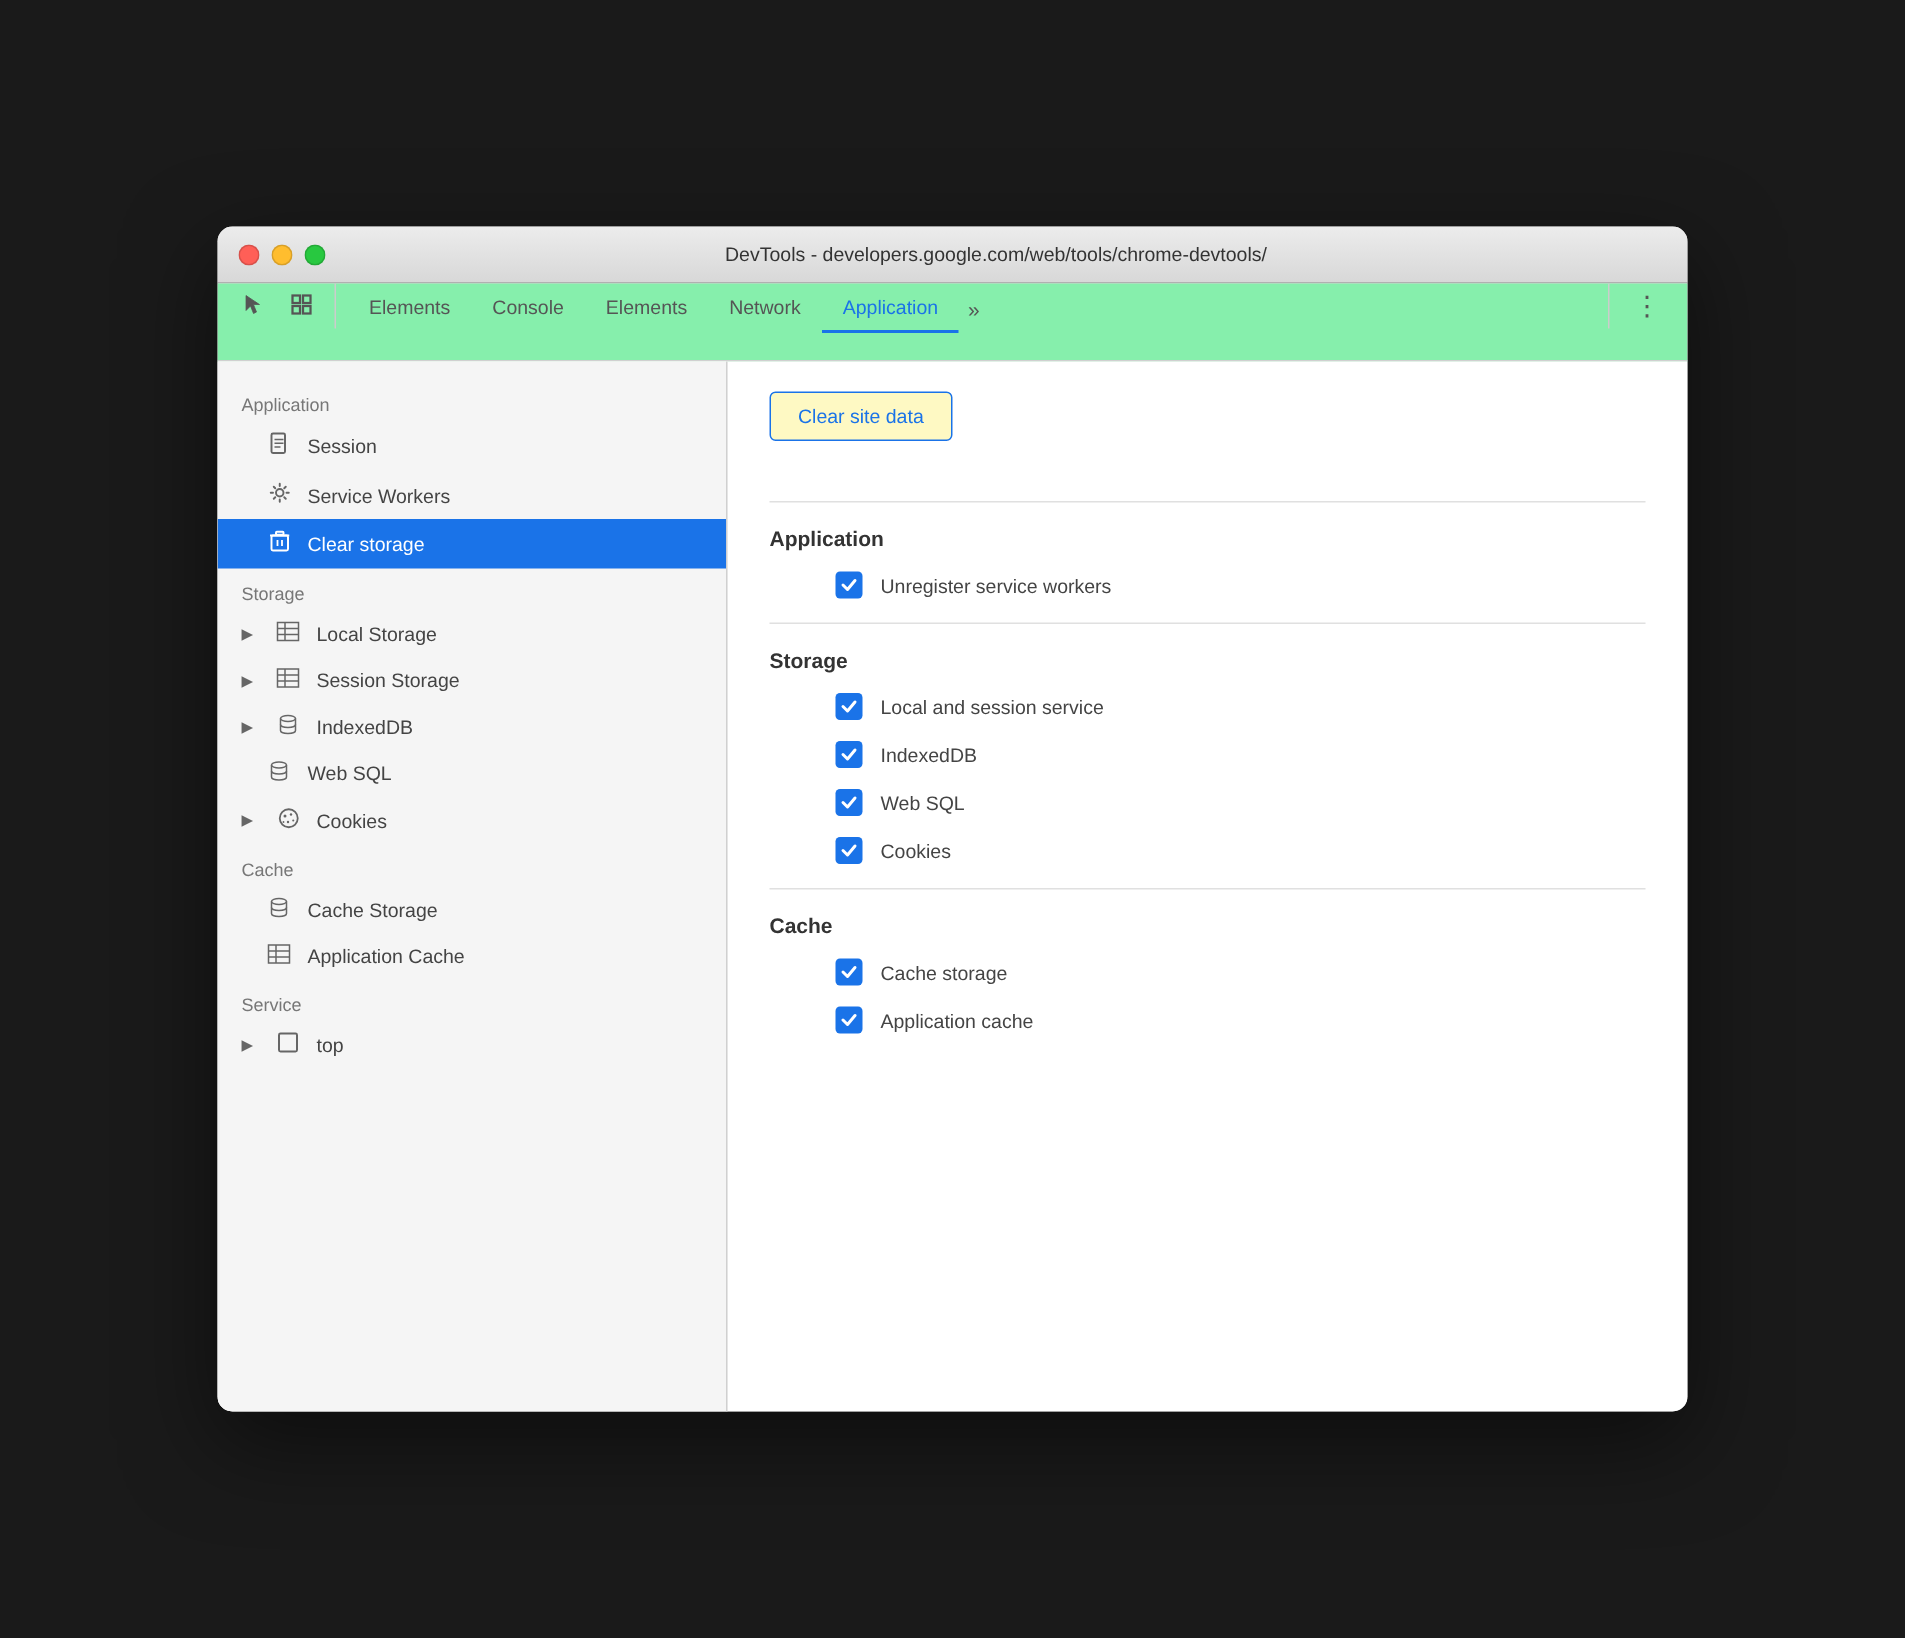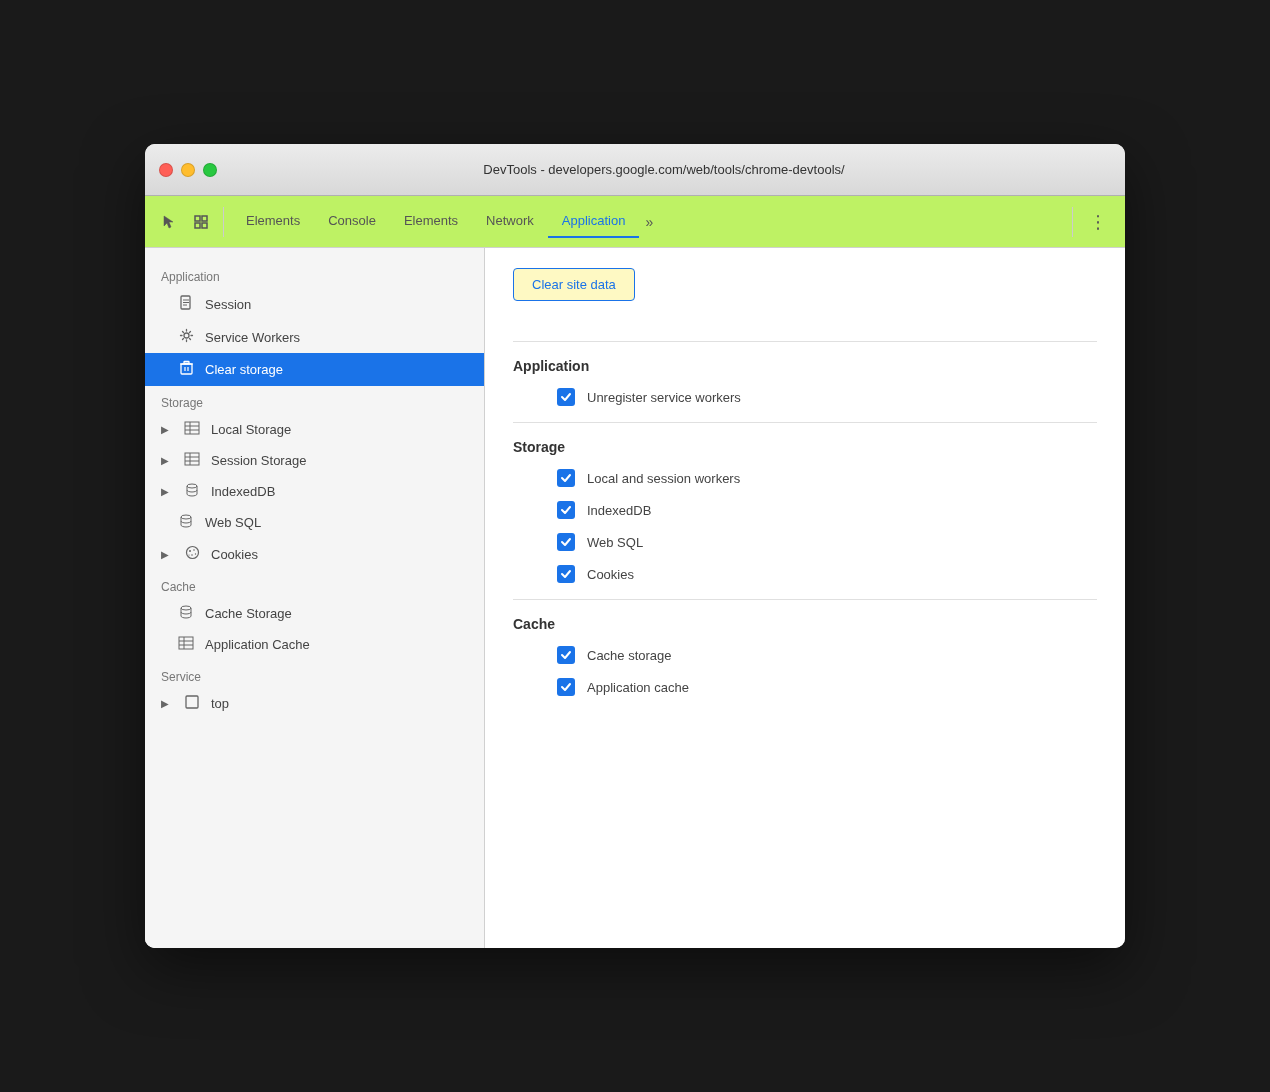--- a/index.html
+++ b/index.html
@@ -14,21 +14,21 @@
     .window {
       width: 980px;
       background: #f0f0f0;
       border-radius: 10px;
       overflow: hidden;
       box-shadow: 0 20px 60px rgba(0,0,0,0.5);
     }
     
     .titlebar {
       background: linear-gradient(180deg, #ececec 0%, #d8d8d8 100%);
-      height: 52px;
+      height: 38px;
       display: flex;
       align-items: center;
       padding: 3px 14px;
       border-bottom: 1px solid #b0b0b0;
     }
     .traffic-lights {
       display: flex;
       gap: 8px;
       align-items: center;
     }
@@ -43,25 +43,25 @@
     .traffic-light.maximize { background: #28c840; }
     .titlebar-title {
       flex: 1;
       text-align: center;
       font-size: 13px;
       color: #333;
       font-weight: 500;
     }
     
     .toolbar {
-      background: #bef264;
+      background: #86efac;
       border-bottom: 1px solid #d0d0d0;
       height: 52px;
       display: flex;
-      align-items: center;
+      align-items: flex-start;
       padding: 0 10px;
       gap: 4px;
     }
     .toolbar-icon {
       width: 28px;
       height: 28px;
       display: flex;
       align-items: center;
       justify-content: center;
       border-radius: 4px;
@@ -415,21 +415,21 @@
 
       
       <div class="content-section">
         <div class="content-section-title">Storage</div>
         <div class="checkbox-item">
           <div class="checkbox-box">
             <svg viewBox="0 0 12 12" fill="none">
               <polyline points="2,6 5,9 10,3" stroke="white" stroke-width="2" stroke-linecap="round" stroke-linejoin="round"></polyline>
             </svg>
           </div>
-          <span class="checkbox-label">Local and session workers</span>
+          <span class="checkbox-label">Local and session service</span>
         </div>
         <div class="checkbox-item">
           <div class="checkbox-box">
             <svg viewBox="0 0 12 12" fill="none">
               <polyline points="2,6 5,9 10,3" stroke="white" stroke-width="2" stroke-linecap="round" stroke-linejoin="round"></polyline>
             </svg>
           </div>
           <span class="checkbox-label">IndexedDB</span>
         </div>
         <div class="checkbox-item">

